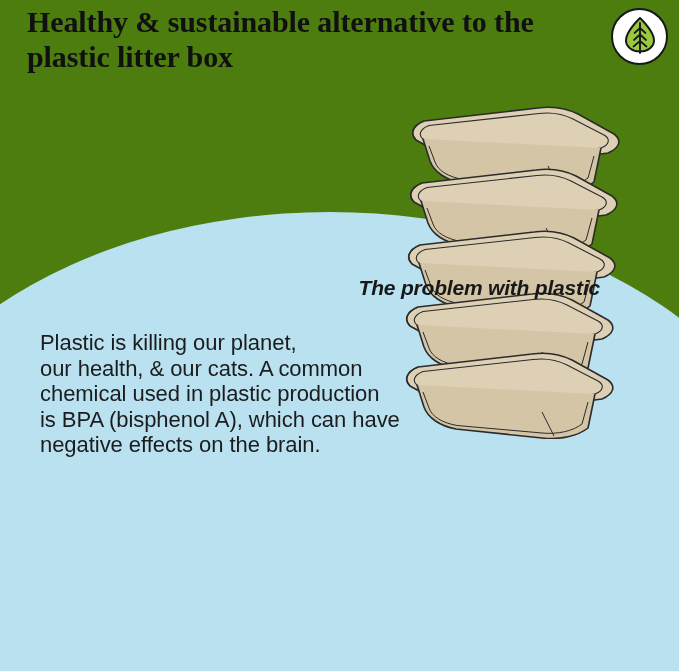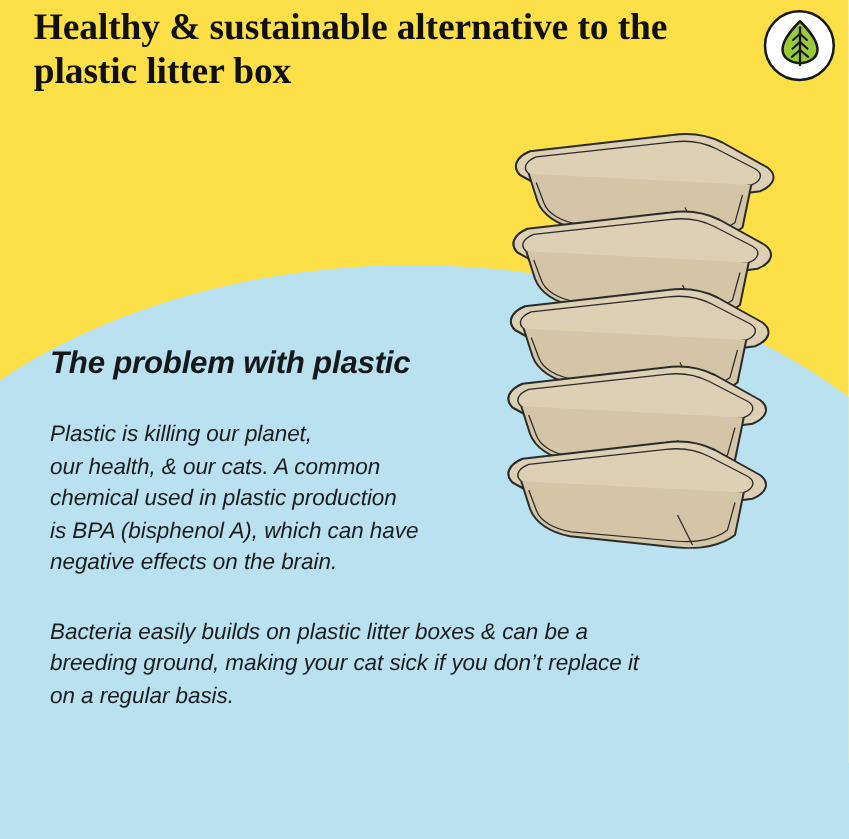--- a/index.html
+++ b/index.html
@@ -5,21 +5,21 @@
   html, body {
     margin: 0;
     padding: 0;
     background: #ffffff;
   }
   #page {
     position: relative;
     width: 679px;
     height: 671px;
     overflow: hidden;
-    background: #fde047;
+    background: #4d7c0f;
     font-family: "Liberation Sans", sans-serif;
   }
 
   
   #blue-blob {
     position: absolute;
     left: -140px;
     top: 212px;
     width: 940px;
     height: 640px;
@@ -66,34 +66,34 @@
   
   #copy {
     position: absolute;
     left: 40px;
     top: 276px;
     width: 560px;
     z-index: 3;
   }
   #section-title {
     margin: 0 0 30px 0;
-    font-size: 25px;
+    font-size: 21px;
     font-weight: 700;
     font-style: italic;
     color: #17181a;
     letter-spacing: -0.2px;
+    text-align: right;
   }
   .body-para {
     margin: 0 0 30px 0;
-    font-size: 18px;
+    font-size: 22px;
     line-height: 25.5px;
     color: #1b1c1e;
     letter-spacing: -0.05px;
     white-space: pre-line;
-    font-style: italic;
   }
   #closing-para {
     margin: 0;
     font-size: 17.5px;
     line-height: 25.5px;
     font-style: italic;
     color: #1b1c1e;
     letter-spacing: -0.05px;
     white-space: pre-line;
   }
@@ -173,19 +173,16 @@
 
   <div id="copy">
     <div id="section-title">The problem with plastic</div>
 
     <p class="body-para">Plastic is killing our planet,
 our health, &amp; our cats. A common
 chemical used in plastic production
 is BPA (bisphenol A), which can have
 negative effects on the brain.</p>
 
-    <p class="body-para">Bacteria easily builds on plastic litter boxes &amp; can be a
-breeding ground, making your cat sick if you don’t replace it
-on a regular basis.</p>
 
   </div>
 
 </div>
 
 </body></html>

